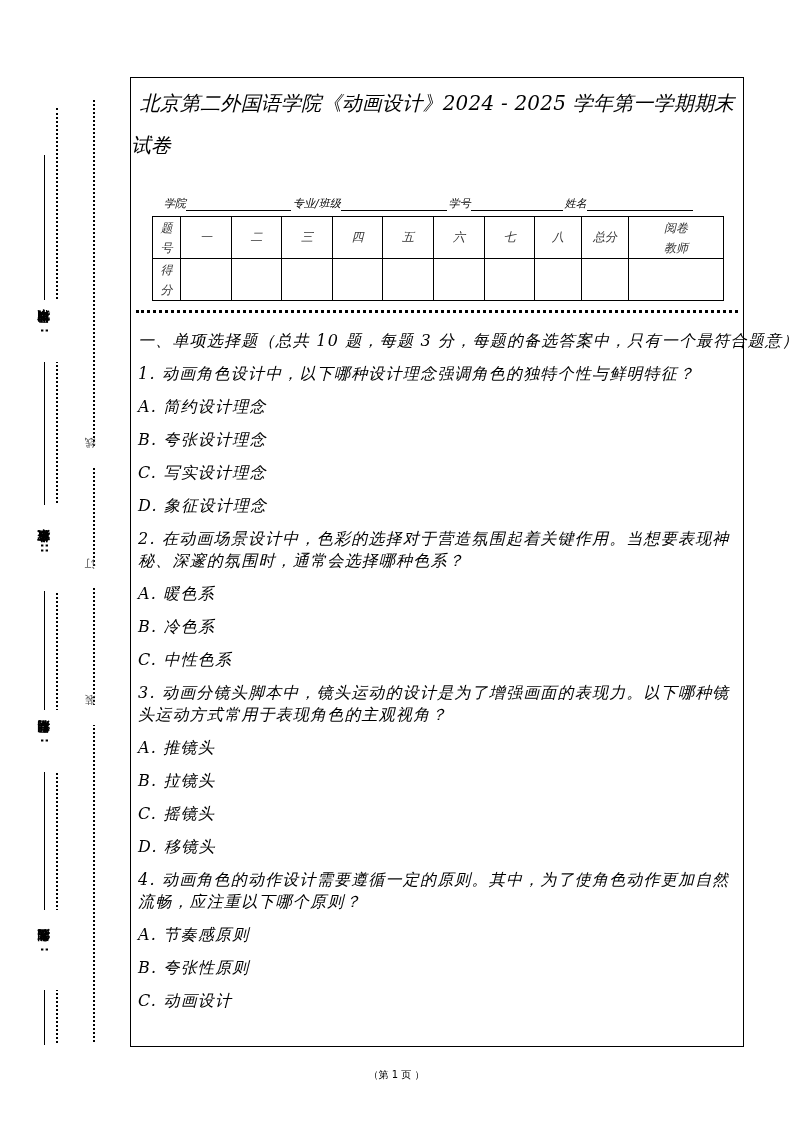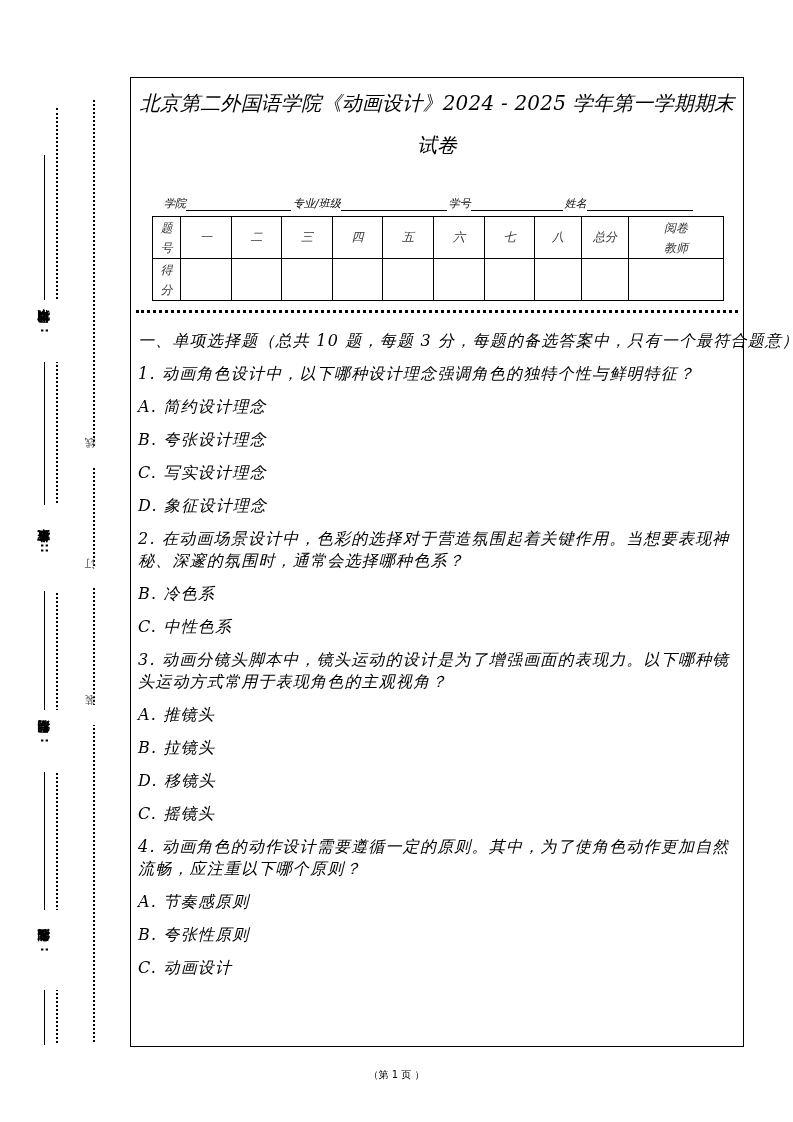--- a/index.html
+++ b/index.html
@@ -15,21 +15,21 @@
             font-weight: bold; font-size: 12.5px; writing-mode: vertical-rl; transform: rotate(180deg);
             display: flex; align-items: center; justify-content: center; background: #fff; }
   .bind-char { position: absolute; left: 84px; width: 20px; font-size: 11px; color: #555;
                writing-mode: vertical-rl; transform: rotate(180deg); background: #fff; text-align: center; }
 
   
   .frame { position: absolute; left: 130px; top: 77px; width: 614px; height: 970px;
            border: 1.5px solid #000; box-sizing: border-box; font-style: italic; }
   .title { position: absolute; left: 0; top: 10px; width: 100%; text-align: center;
            font-size: 20px; letter-spacing: 0.2px; line-height: 30px; }
-  .subtitle { position: absolute; left: 0; top: 52px; width: 100%; text-align: center;
+  .subtitle { position: absolute; left: 0; top: 52px; width: 100%; text-align: left;
               font-size: 20px; line-height: 30px; }
   .info-row { position: absolute; left: 33px; top: 96px; font-size: 11px; display: flex; align-items: flex-end; margin-top: 22px; }
   .info-row .lbl { white-space: nowrap; }
   .info-row .blank { display: inline-block; border-bottom: 1px solid #000; height: 12px; margin-right: 2px; }
 
   table.score { position: absolute; left: 21px; top: 138px; border-collapse: collapse;
                 font-size: 12px; font-family: "DejaVu Sans", sans-serif; color: #333; }
   table.score td { border: 1px solid #000; text-align: center; vertical-align: middle; padding: 0; }
   table.score tr.r1 td { height: 41px; }
   table.score tr.r2 td { height: 41px; }
@@ -123,30 +123,31 @@
     <div>
       <div class="q">1. 动画角色设计中，以下哪种设计理念强调角色的独特个性与鲜明特征？</div>
       <div class="opt">A. 简约设计理念</div>
       <div class="opt">B. 夸张设计理念</div>
       <div class="opt">C. 写实设计理念</div>
       <div class="opt">D. 象征设计理念</div>
     </div>
 
     <div>
       <div class="q">2. 在动画场景设计中，色彩的选择对于营造氛围起着关键作用。当想要表现神秘、深邃的氛围时，通常会选择哪种色系？</div>
+      <div class="opt">A. 暖色系</div>
       <div class="opt">B. 冷色系</div>
       <div class="opt">C. 中性色系</div>
     </div>
 
     <div>
       <div class="q">3. 动画分镜头脚本中，镜头运动的设计是为了增强画面的表现力。以下哪种镜头运动方式常用于表现角色的主观视角？</div>
       <div class="opt">A. 推镜头</div>
       <div class="opt">B. 拉镜头</div>
+      <div class="opt">C. 摇镜头</div>
       <div class="opt">D. 移镜头</div>
-      <div class="opt">C. 摇镜头</div>
     </div>
 
     <div>
       <div class="q">4. 动画角色的动作设计需要遵循一定的原则。其中，为了使角色动作更加自然流畅，应注重以下哪个原则？</div>
       <div class="opt">A. 节奏感原则</div>
       <div class="opt">B. 夸张性原则</div>
       <div class="opt">C. 动画设计</div>
     </div>
   </div>
 </div>

